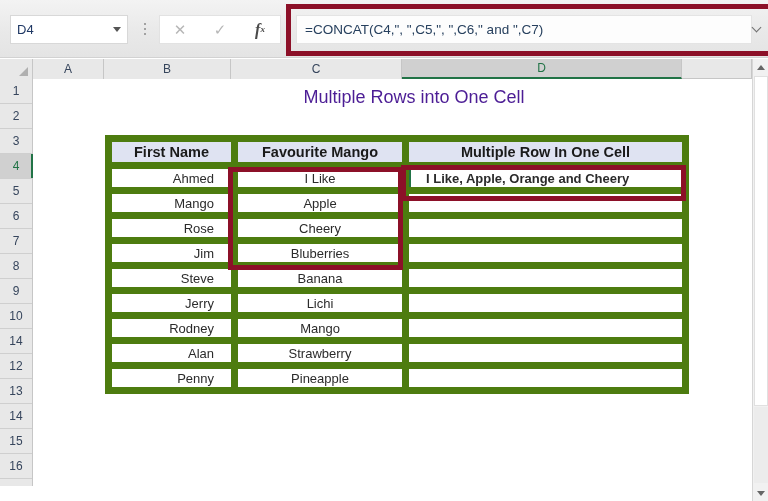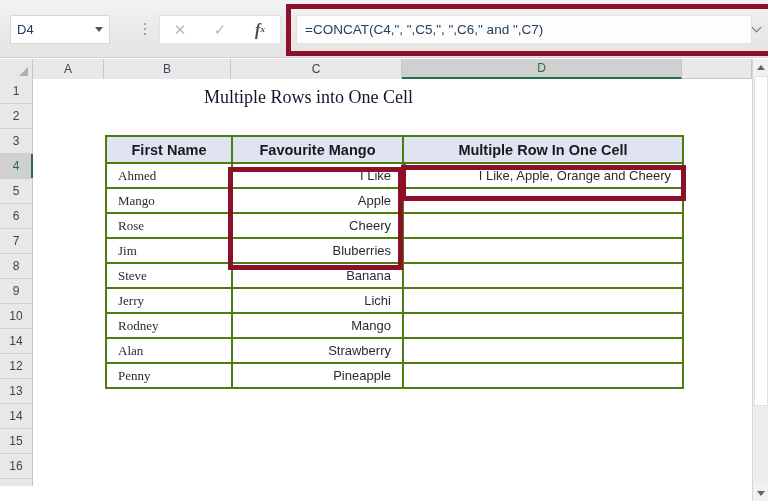--- a/index.html
+++ b/index.html
@@ -25,21 +25,21 @@
     position: absolute;
     left: 0; top: 0;
     width: 768px; height: 58px;
     background: linear-gradient(#f3f3f3, #e9e9e9 55%, #e4e4e4);
     border-bottom: 1px solid #d2d2d2;
   }
 
   .name-box {
     position: absolute;
     left: 10px; top: 15px;
-    width: 100px; height: 29px;
+    width: 118px; height: 29px;
     background: #ffffff;
     border: 1px solid #d8d8d8;
     display: flex;
     align-items: center;
     padding: 0 6px;
   }
   .name-box-value {
     flex: 1;
     font-size: 13px;
     color: #1f3864;
@@ -205,59 +205,59 @@
     width: 718px; height: 407px;
     background: #ffffff;
     overflow: hidden;
   }
 
   
   .sheet-title {
     position: absolute;
     left: 170px; top: 8px;
     width: 420px;
-    text-align: left;
-    font-family: Liberation Serif, serif;
+    text-align: center;
+    font-family: Liberation Sans, sans-serif;
     font-size: 18px;
-    color: #0f172a;
+    color: #4c1d95;
     white-space: nowrap;
   }
 
   
   .data-table {
     position: absolute;
     left: 71px; top: 56px;
     border-collapse: collapse;
     table-layout: fixed;
   }
   .data-table td, .data-table th {
-    border: 2px solid #4d7c0f;
+    border: 7px solid #4d7c0f;
     height: 25px;
-    padding: 0 11px;
+    padding: 0 17px;
     font-size: 13px;
     color: #2b2b2b;
     font-family: "Liberation Sans", sans-serif;
     overflow: hidden;
     white-space: nowrap;
   }
   .data-table th {
     background: #dfe3f2;
     font-weight: bold;
     font-size: 14.5px;
     text-align: center;
     color: #1a1a1a;
     height: 27px;
   }
   .col-name   { width: 126px; }
   .col-fruit  { width: 171px; }
   .col-result { width: 280px; }
 
-  td.cell-name   { text-align: left; font-family: Liberation Serif, serif; }
-  td.cell-fruit  { text-align: right; }
-  td.cell-result { text-align: right; }
+  td.cell-name   { text-align: right; }
+  td.cell-fruit  { text-align: center; }
+  td.cell-result { text-align: left; font-weight: bold; }
 
   td.selected-cell {
     position: relative;
   }
   td.selected-cell::before {
     content: "";
     position: absolute;
     left: -1px; top: -1px;
     width: 3px; height: calc(100% + 2px);
     background: #217346;

